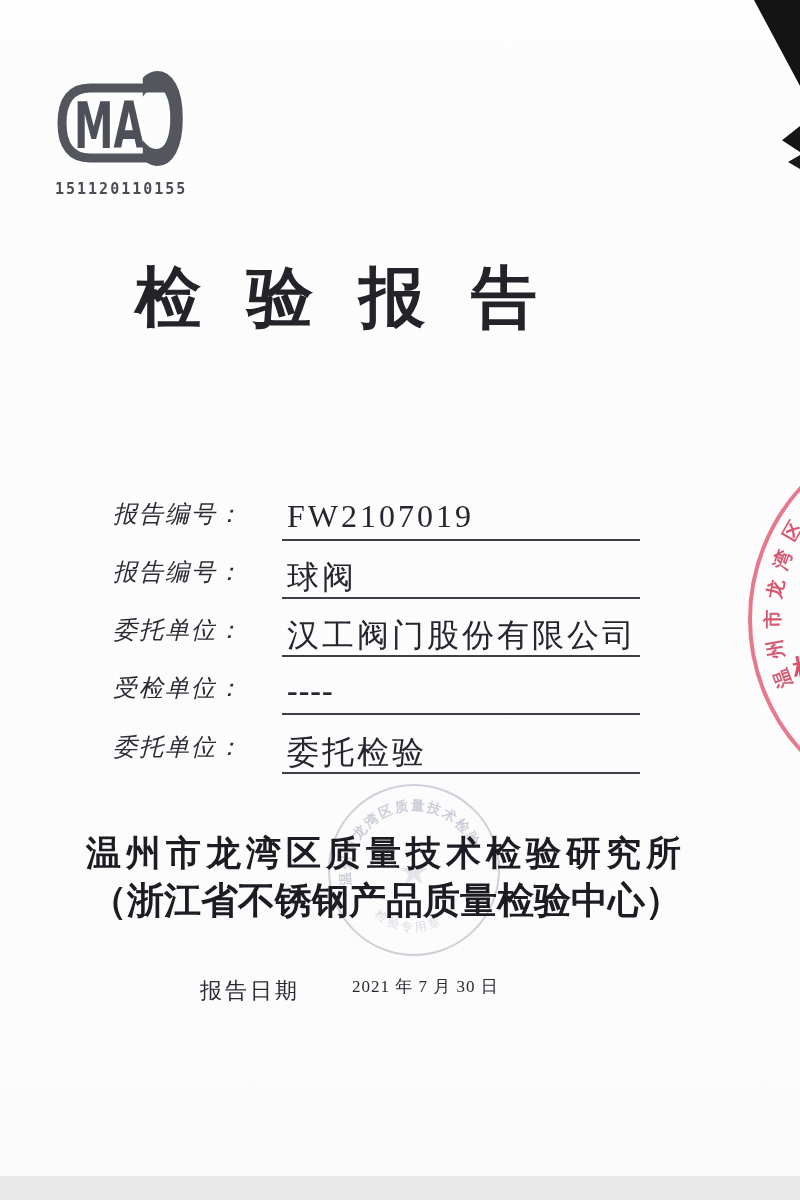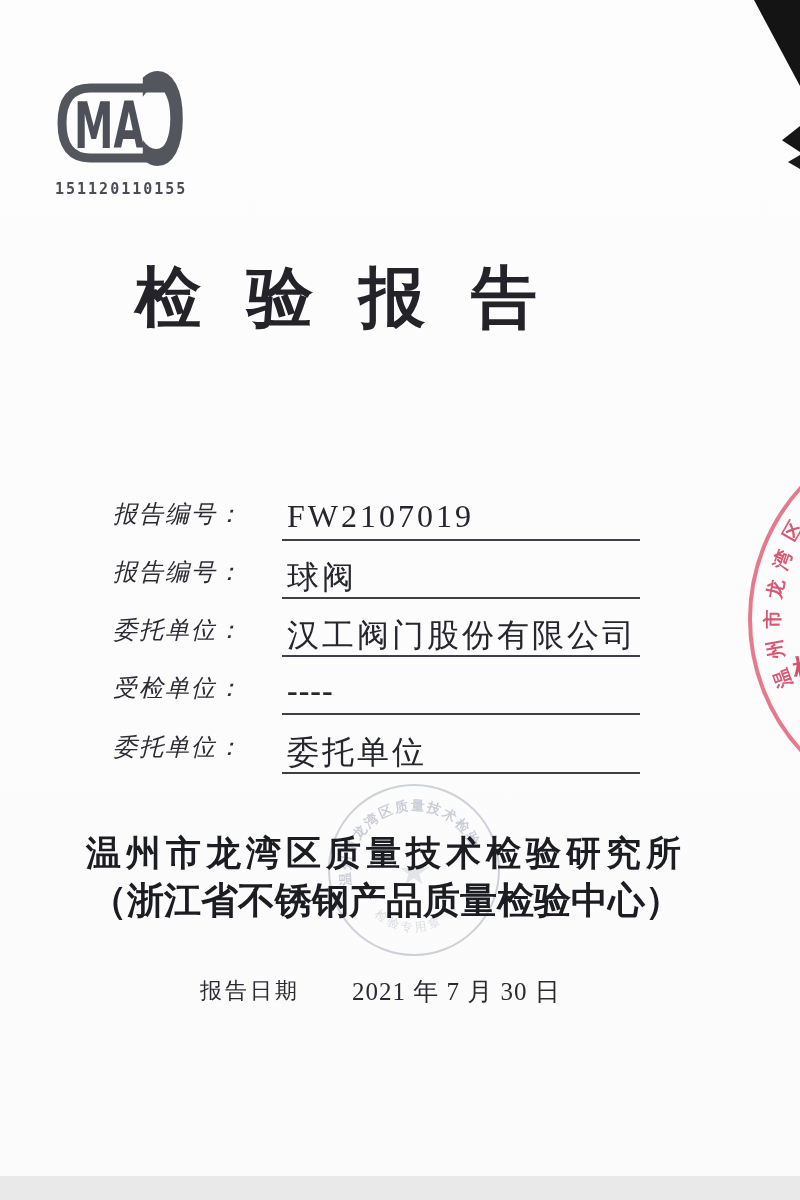--- a/index.html
+++ b/index.html
@@ -59,21 +59,21 @@
     position:absolute; left:0; top:830px; width:100%;
     font-size:35px; font-weight:700; letter-spacing:5px; color:#1c1c23; white-space:nowrap;
   }
   .org-line2 {
     position:absolute; left:0; top:876px; width:100%;
     font-size:37px; font-weight:700; letter-spacing:0; color:#1c1c23; white-space:nowrap;
   }
 
   
   .date-label { position:absolute; left:200px; top:976px; font-size:22px; letter-spacing:3px; color:#2a2a32; }
-  .date-value { position:absolute; left:352px; top:975px; font-size:25px; letter-spacing:1px; color:#2a2a32; }
+  .date-value { position:absolute; left:352px; top:975px; font-size:17px; letter-spacing:1px; color:#2a2a32; }
 
   
   .red-stamp {
     position:absolute; left:748px; top:422px; width:386px; height:386px;
     border:4px solid rgba(227,97,120,0.85); border-radius:50%;
     z-index:3;
   }
   .red-stamp .ring-char {
     position:absolute; width:22px; height:22px;
     font-size:19px; font-weight:700; color:#d65872; line-height:22px; text-align:center;
@@ -121,21 +121,21 @@
   </div>
   <div class="frow r3">
     <span class="flabel">委托单位：</span><span class="fvalue">汉工阀门股份有限公司</span>
     <i class="funder"></i>
   </div>
   <div class="frow r4">
     <span class="flabel">受检单位：</span><span class="fvalue dashes">----</span>
     <i class="funder"></i>
   </div>
   <div class="frow r5">
-    <span class="flabel">委托单位：</span><span class="fvalue">委托单位</span>
+    <span class="flabel">委托单位：</span><span class="fvalue">委托检验</span>
     <i class="funder"></i>
   </div>
 
   <div class="watermark">
     <svg width="168" height="168" viewBox="0 0 168 168" aria-hidden="true">
       <defs>
         <path id="wm-top" d="M 22 104 A 64 64 0 1 1 146 104"></path>
         <path id="wm-bot" d="M 36 118 A 56 56 0 0 0 132 118"></path>
       </defs>
       <text font-size="13.5" fill="#9aa0af" opacity="0.5" letter-spacing="2" font-weight="700">

